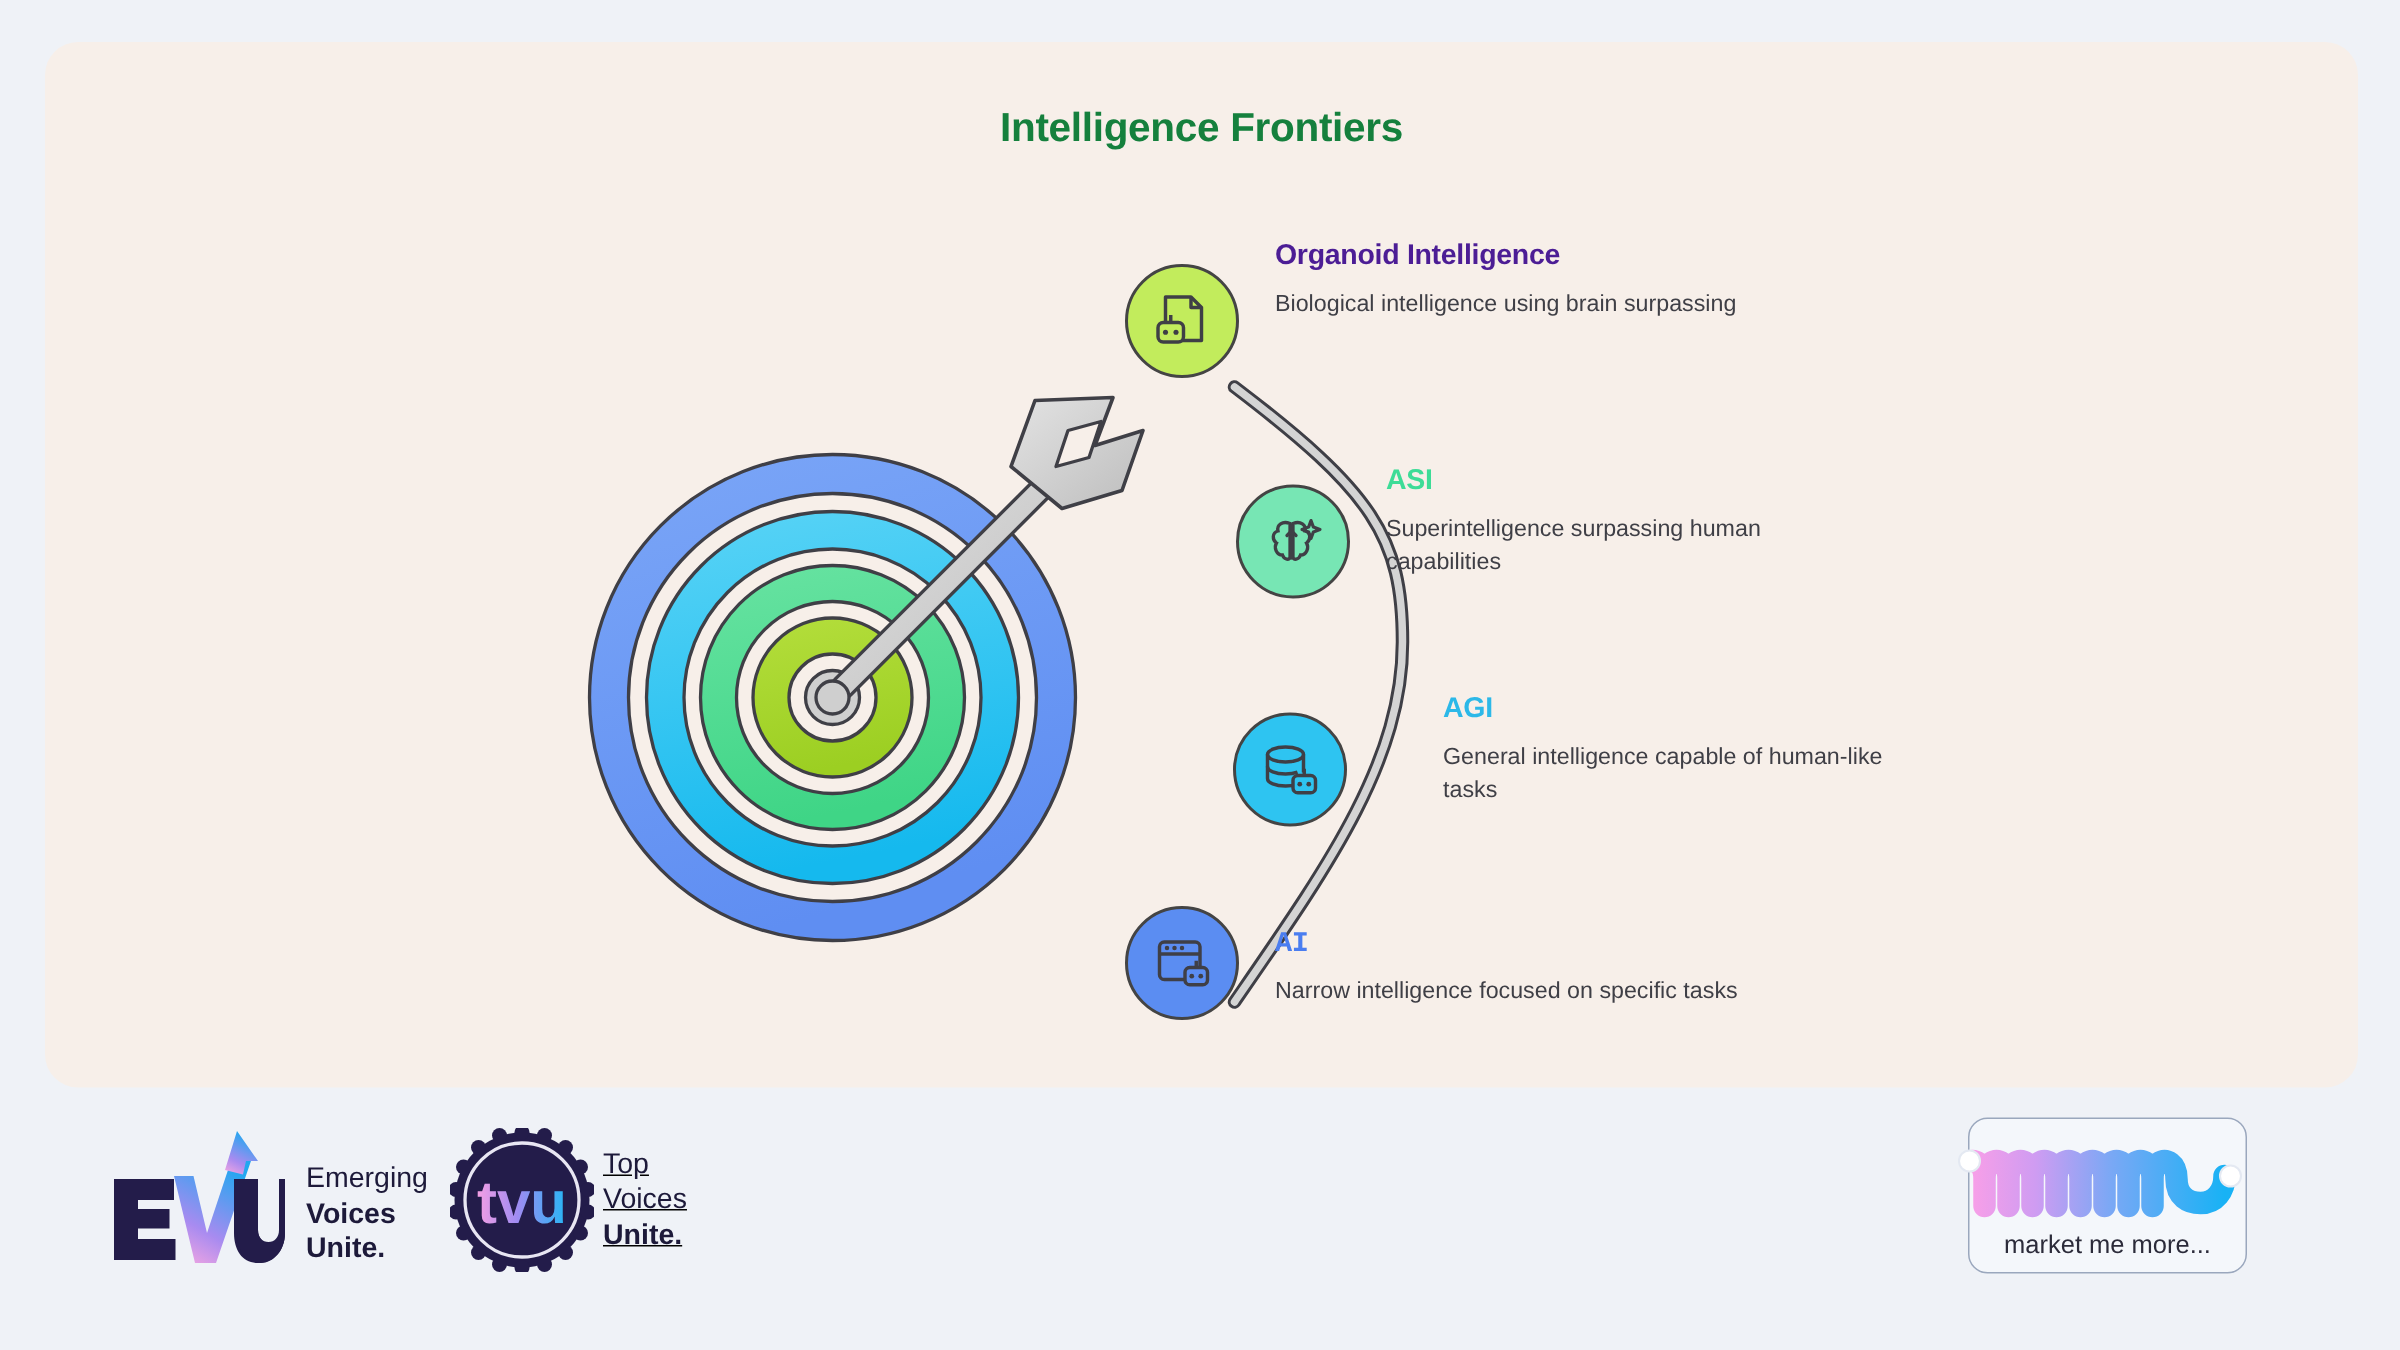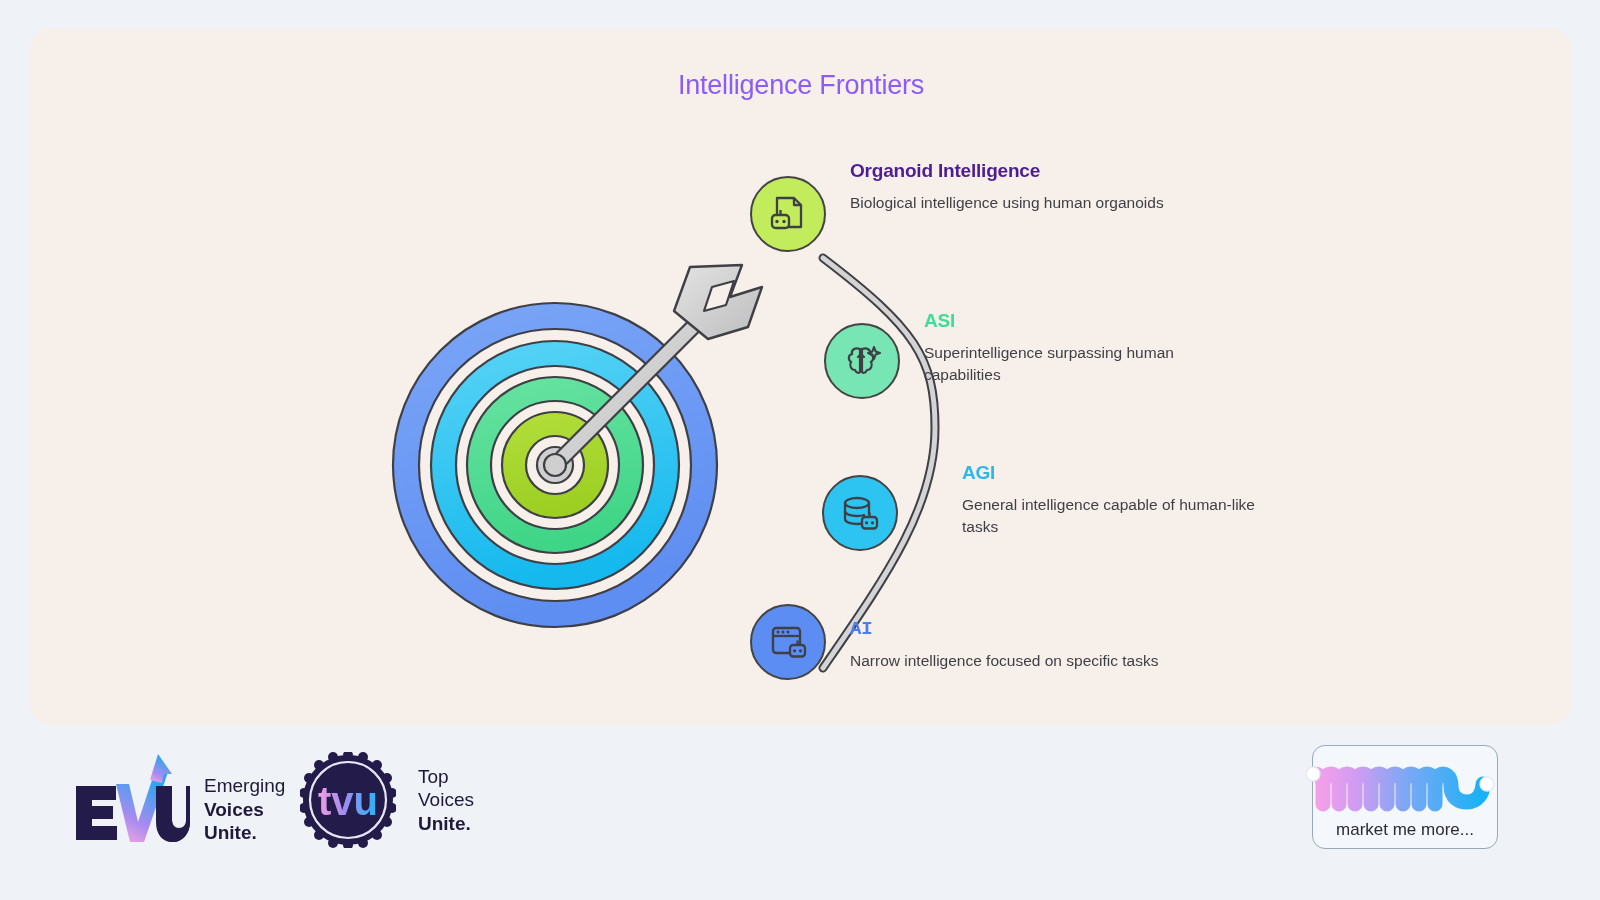--- a/index.html
+++ b/index.html
@@ -30,22 +30,22 @@
     border-radius: 22px;
   }
 
   #chart-title {
     position: absolute;
     top: 42px;
     left: 0;
     width: 100%;
     text-align: center;
     font-size: 27px;
-    font-weight: normal;
-    color: #8b5cf6;
+    font-weight: bold;
+    color: #15803d;
     letter-spacing: -0.2px;
   }
 
   
   #target-wrap {
     position: absolute;
     left: 360px;
     top: 225px;
     width: 420px;
     height: 400px;
@@ -190,21 +190,21 @@
           <path d="M10,5 H27 L34,12 V34 H10 Z" fill="none" stroke="#3f3f46" stroke-width="2.3" stroke-linejoin="round"></path>
           <path d="M27,5 V12 H34" fill="none" stroke="#3f3f46" stroke-width="2.3" stroke-linejoin="round"></path>
           <rect x="5" y="22" width="17" height="13" rx="3.5" fill="#c2ec5c" stroke="#3f3f46" stroke-width="2.3"></rect>
           <line x1="13.5" y1="17" x2="13.5" y2="22" stroke="#3f3f46" stroke-width="2.3"></line>
           <circle cx="10" cy="28.5" r="1.7" fill="#3f3f46"></circle>
           <circle cx="17" cy="28.5" r="1.7" fill="#3f3f46"></circle>
         </svg>
       </div>
       <div class="node-text" style="left:820px; top:132px;">
         <div class="node-title" style="color:#4c1d95;">Organoid Intelligence</div>
-        <div class="node-desc">Biological intelligence using human organoids</div>
+        <div class="node-desc">Biological intelligence using brain surpassing</div>
       </div>
     </div>
 
     <div class="stage-node" style="left:0;top:0;">
       <div class="node-circle" style="left:794px; top:295px; background:#77e6b4;">
         <svg width="42" height="42" viewBox="0 0 42 42">
           <g fill="none" stroke="#3f3f46" stroke-width="2.2" stroke-linecap="round">
             <path d="M19,9 C14,7 10,10 11,14 C7,15 7,20 10,22 C8,25 10,30 14,30
                      C15,33 19,34 19,31 Z"></path>
             <path d="M21,9 C26,7 30,10 29,14 C33,15 33,20 30,22 C32,25 30,30 26,30
@@ -284,21 +284,21 @@
       <path d="M86,34 H100 V68 C100,73 103,76 107,76 C111,76 114,73 114,68 V34 H118
                V70 C118,82 110,90 102,90 C92,90 86,82 86,70 Z" fill="#231c4a"></path>
     </svg>
     <div class="logo-words">
       <div class="w-light">Emerging</div>
       <div class="w-bold">Voices</div>
       <div class="w-bold">Unite.</div>
     </div>
   </div>
 
-  <div class="footer-logo" id="tvu-logo" style="display:flex; align-items:center; gap:22px;">
+  <div class="footer-logo" id="tvu-logo" style="display:flex; align-items:center; gap:6px;text-decoration:underline;">
     <svg width="96" height="96" viewBox="0 0 96 96">
       <defs>
         <linearGradient id="tvuGrad" x1="0" y1="0.5" x2="1" y2="0.5">
           <stop offset="0%" stop-color="#f49fe4"></stop>
           <stop offset="45%" stop-color="#9f8bf2"></stop>
           <stop offset="100%" stop-color="#25b6f5"></stop>
         </linearGradient>
       </defs>
       <g fill="#231c4a">
         <circle cx="48" cy="48" r="45"></circle>

